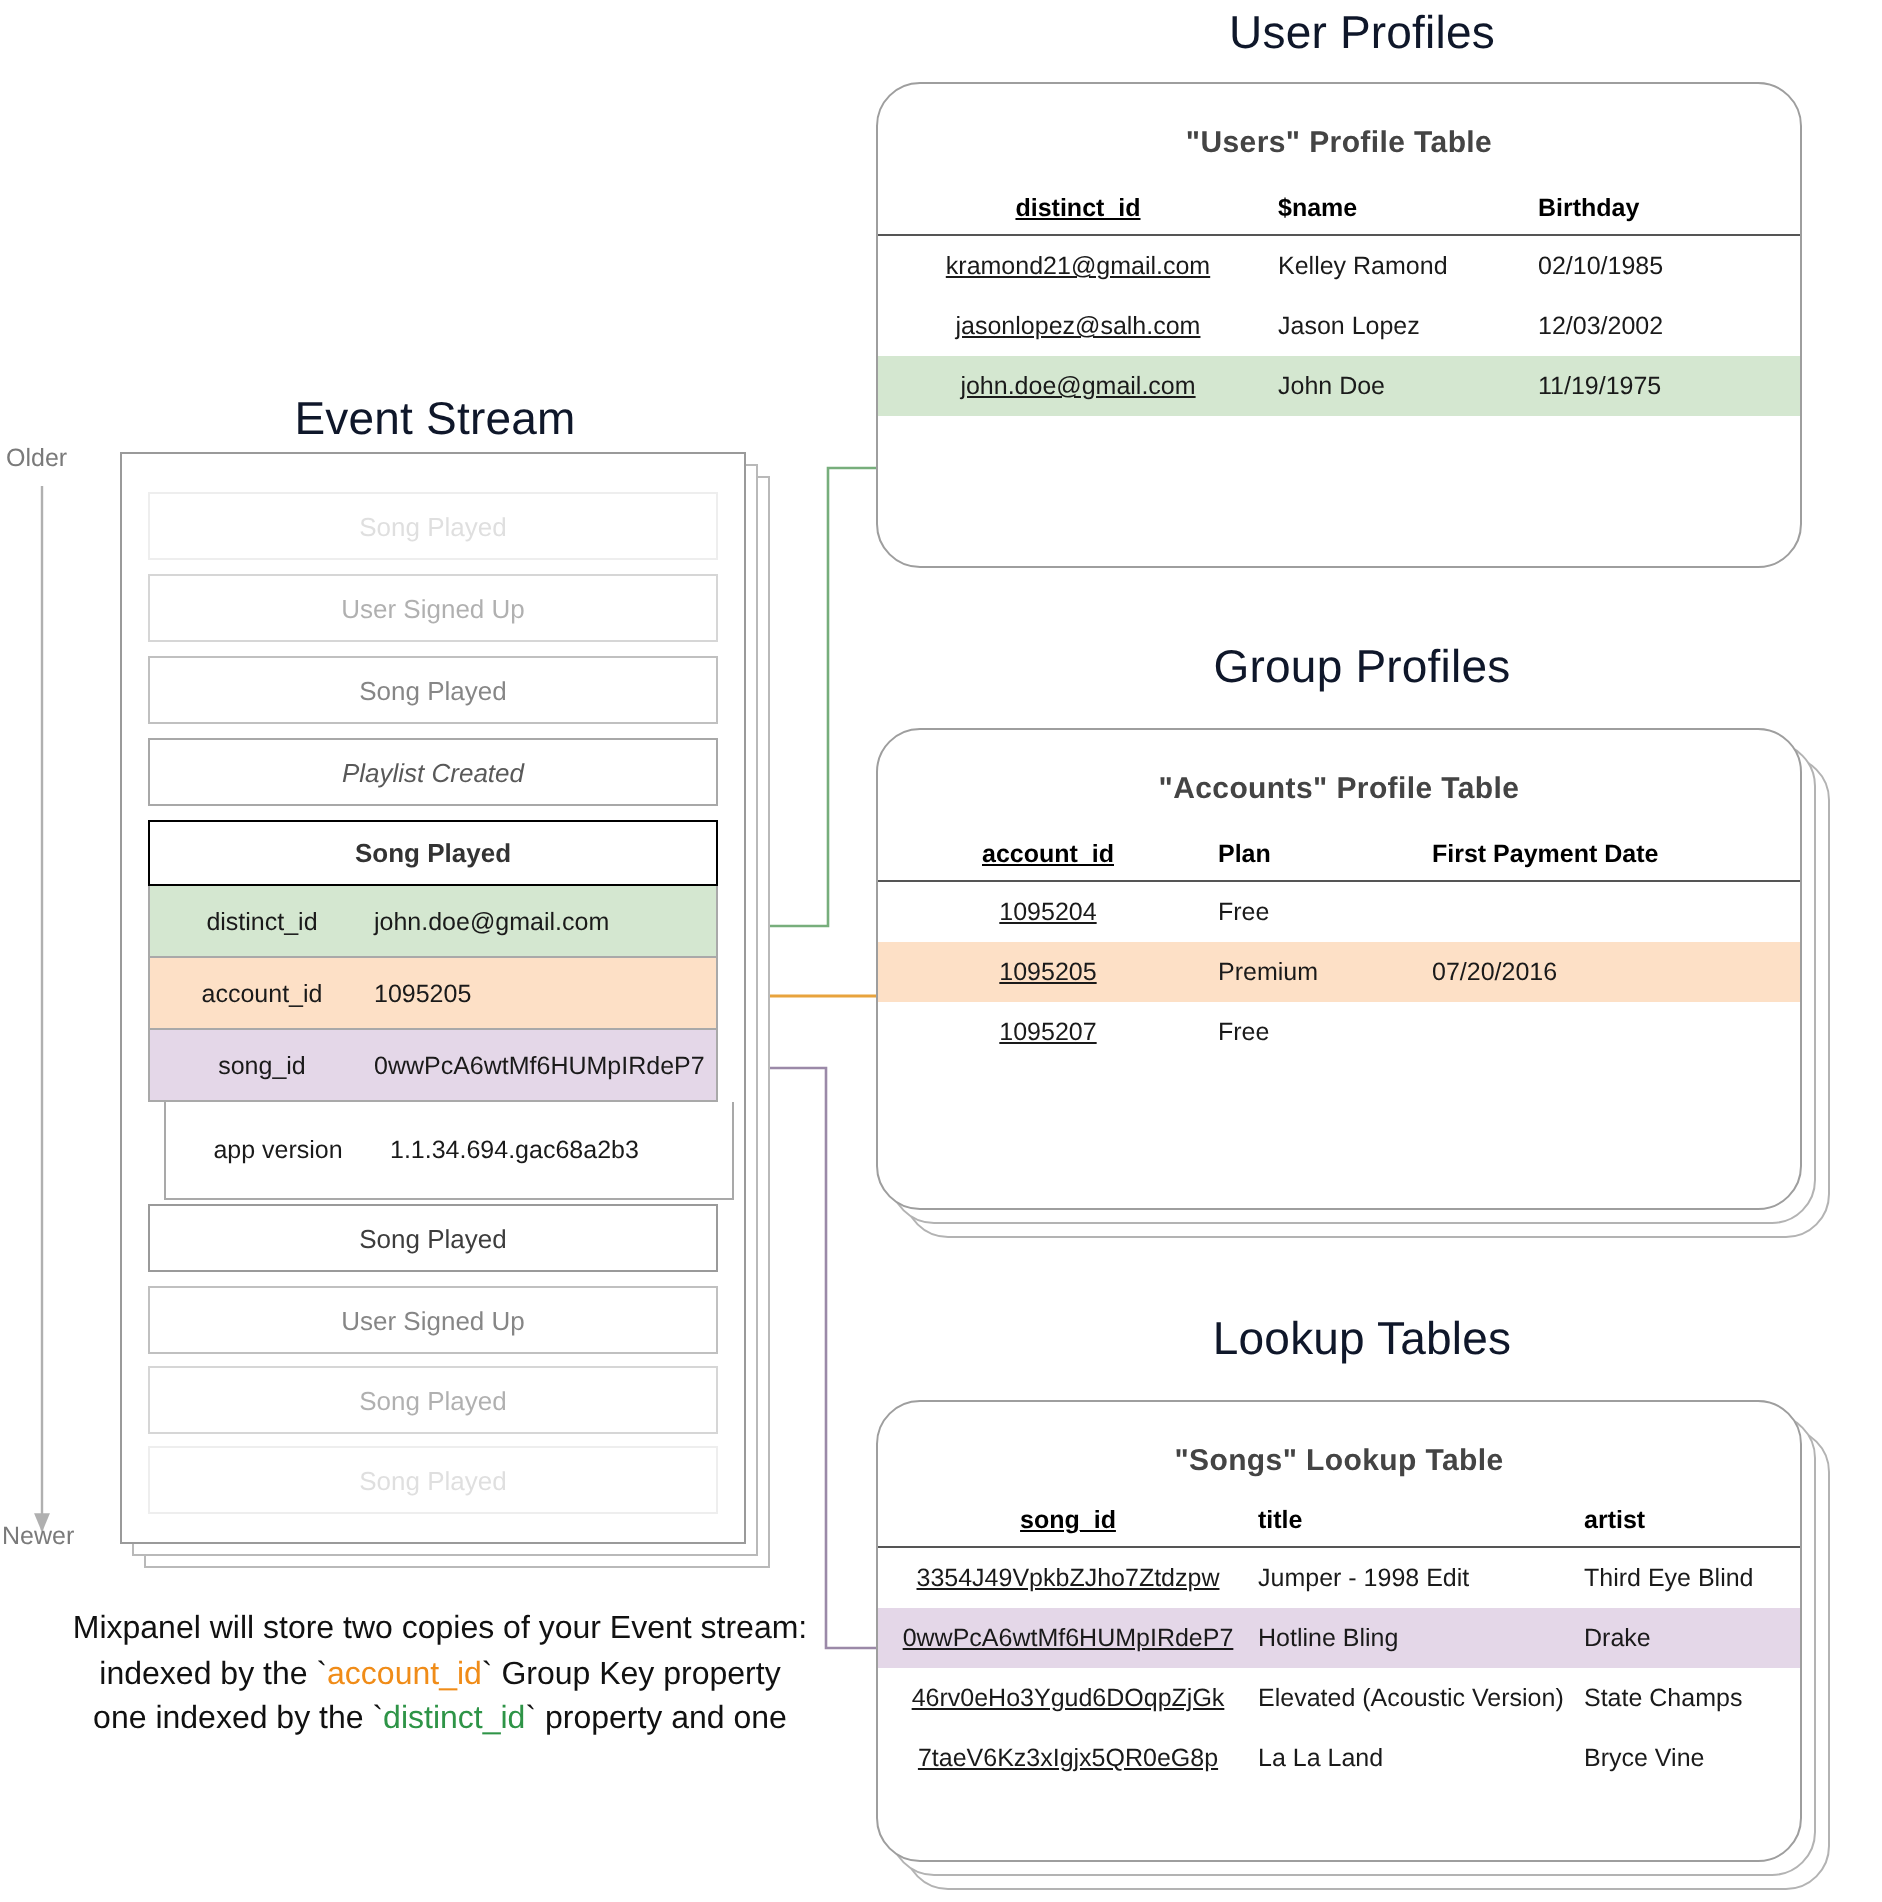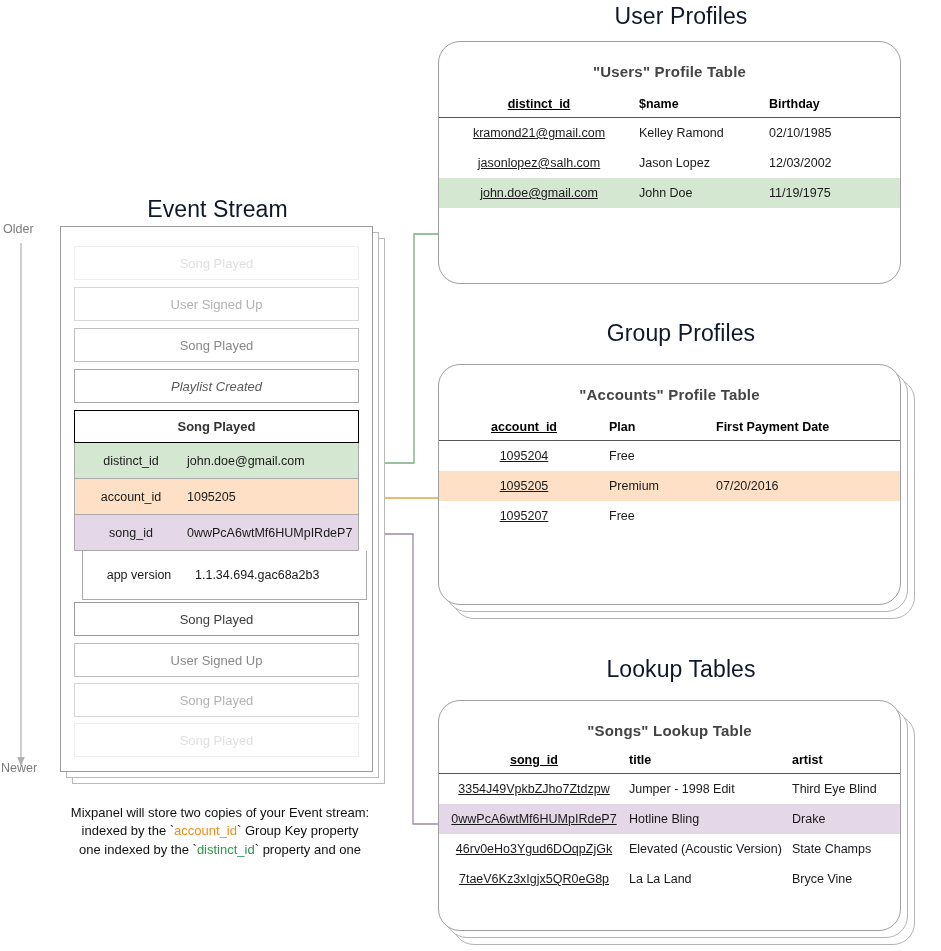--- a/index.html
+++ b/index.html
@@ -84,21 +84,21 @@
   .prop-green{background:#d4e7d0;}
   .prop-orange{background:#fde0c6;}
   .prop-purple{background:#e4d7e8;}
   .prop-plain{background:#ffffff;}
 
   
   .axis-label{font-size:12.5px;color:#7a7a7a;}
 
   
   .caption{
-    position:absolute;text-align:center;font-size:13px;color:#111111;line-height:1.42;
+    position:absolute;text-align:center;font-size:16px;color:#111111;line-height:1.42;
   }
   .c-green{color:#2e9447;}
   .c-orange{color:#f08c18;}
 
   svg.conn{position:absolute;left:0;top:0;pointer-events:none;}
 </style>
 </head>
 <body>
 
 <svg class="conn" width="941" height="951">

